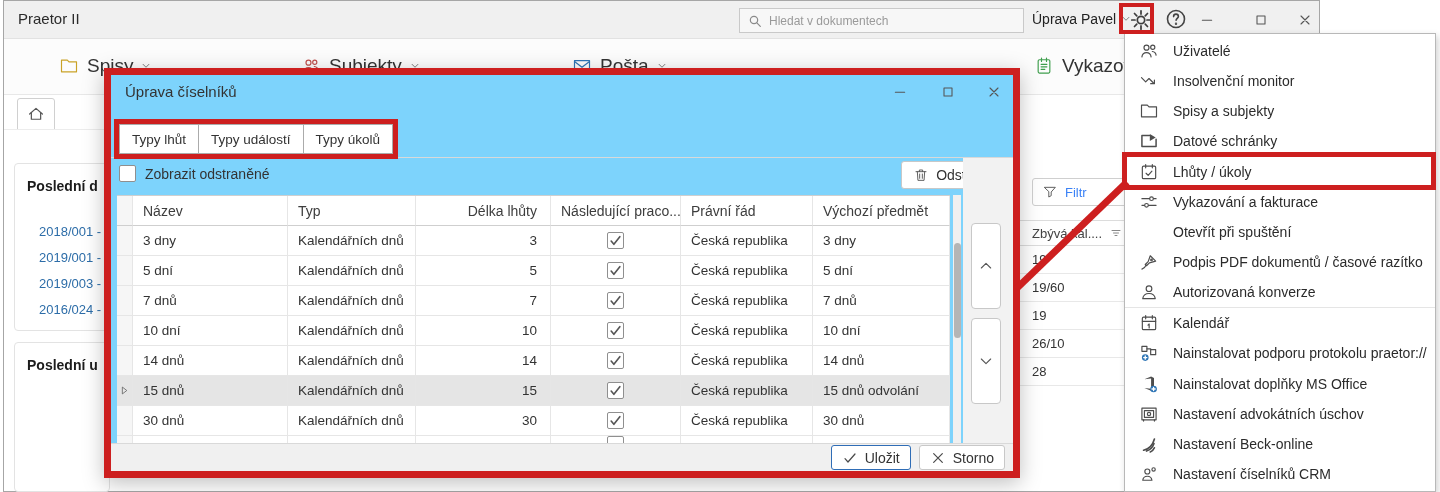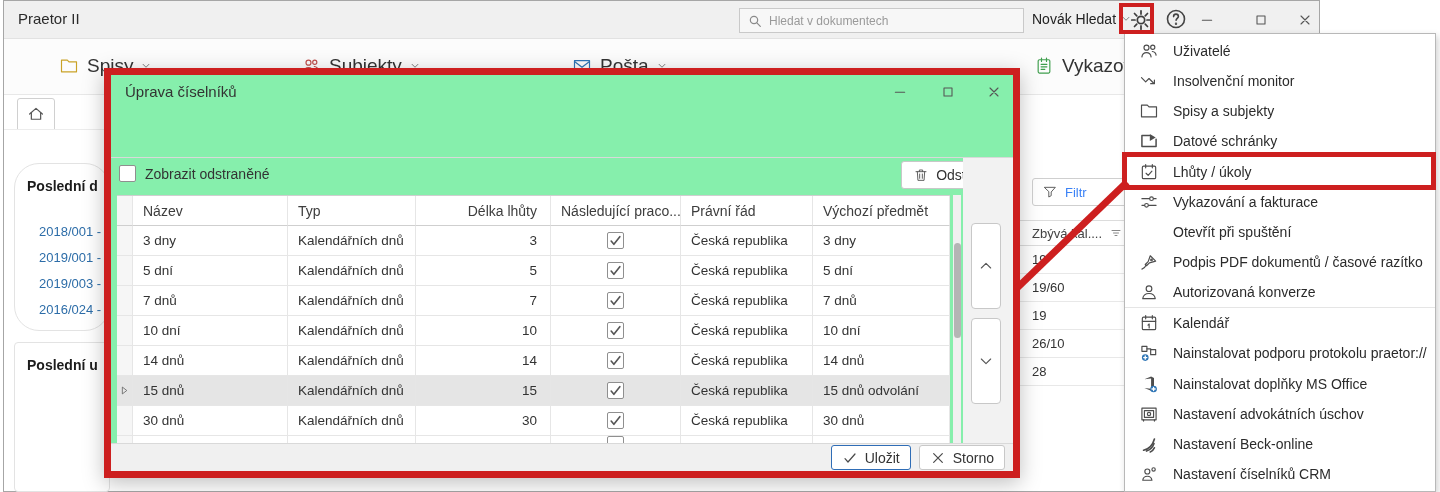--- a/index.html
+++ b/index.html
@@ -28,21 +28,21 @@
 
   
   .toolbar { position:absolute; left:4px; top:39px; width:1315px; height:56px; background:#fcfcfc; border-bottom:1px solid #e8e8e8; z-index:2; }
   .tb-item { position:absolute; top:14px; height:26px; display:flex; align-items:center; gap:8px; font-size:19px; color:#333; cursor:default; }
   .tb-item .chev { color:#777; }
 
   
   .home-tab { position:absolute; left:17px; top:98px; width:38px; height:32px; background:#fff; border:1px solid #d0d0d0; border-radius:3px 3px 0 0; display:flex; align-items:center; justify-content:center; color:#555; z-index:2; }
   .tabstrip-line { position:absolute; left:4px; top:129px; width:100px; height:1px; background:#ececec; z-index:2; }
   .card { position:absolute; background:#fff; border:1px solid #e3e3e3; border-radius:4px; z-index:2; overflow:hidden; }
-  .card1 { left:14px; top:163px; width:96px; height:168px;border-radius:25px; }
+  .card1 { left:14px; top:163px; width:96px; height:168px; }
   .card2 { left:14px; top:342px; width:96px; height:150px; }
   .card-title { position:absolute; left:12px; top:14px; font-size:14px; font-weight:bold; color:#1c1c1c; white-space:nowrap; }
   .card-link { position:absolute; left:24px; font-size:13px; color:#2d6da8; white-space:nowrap; cursor:pointer; }
 
   
   .bg-filter-btn { position:absolute; left:1032px; top:178px; width:100px; height:28px; background:#fff; border:1px solid #cfcfcf; border-radius:3px; display:flex; align-items:center; gap:7px; padding:0 9px; font-size:13px; color:#3b82f6; z-index:5; }
   .bg-col-header { position:absolute; left:1020px; top:220px; width:116px; height:26px; border-top:1px solid #dcdcdc; border-bottom:1px solid #dcdcdc; display:flex; align-items:center; padding-left:12px; gap:8px; font-size:13px; color:#444; z-index:5; background:#fff; }
   .bg-col { position:absolute; left:1020px; top:246px; width:116px; z-index:5; }
   .bg-row { height:28px; border-bottom:1px solid #e8e8e8; font-size:13px; color:#333; display:flex; align-items:center; padding-left:12px; background:#fff; }
 
@@ -52,21 +52,21 @@
   .menu-item.sep { border-top:1px solid #e5e5e5; }
   .menu-item .mi-icon { width:20px; height:20px; flex:0 0 20px; color:#4d4d4d; }
 
   
   .red-frame { position:absolute; border:5px solid #cd1f1f; pointer-events:none; }
   .frame-gear { left:1119px; top:3px; width:35px; height:31px; border-width:4px; z-index:50; }
   .frame-menu-item { left:1122px; top:152px; width:314px; height:38px; z-index:55; }
   .connector { position:absolute; left:0; top:0; z-index:40; pointer-events:none; }
 
   
-  .dialog { position:absolute; left:104px; top:68px; width:916px; height:410px; border:7px solid #cd1f1f; background:#86efac; z-index:20; box-shadow:0 5px 20px rgba(0,0,0,.25); }
+  .dialog { position:absolute; left:104px; top:68px; width:916px; height:410px; border:7px solid #cd1f1f; background:#7dd3fc; z-index:20; box-shadow:0 5px 20px rgba(0,0,0,.25); }
   .dlg-title { position:absolute; left:14px; top:8px; font-size:15px; color:#333; }
   .dlg-ctrl { position:absolute; top:4px; width:34px; height:26px; display:flex; align-items:center; justify-content:center; color:#444; }
   .dlg-min { left:772px; } .dlg-max { left:820px; } .dlg-close { left:866px; }
   .dlg-tabs-frame { position:absolute; left:3px; top:44px; display:inline-flex; border:5px solid #cd1f1f; background:#fff; z-index:26; }
   .dlg-tab { height:30px; display:flex; align-items:center; padding:0 12px; font-size:13.5px; color:#333; background:#fff; border:1px solid #ababab; margin-left:-1px; white-space:nowrap; }
   .dlg-tab:first-child { margin-left:0; }
   .dlg-tabs-line { position:absolute; left:0; top:82px; width:902px; height:1px; background:#d9d9d9; }
   .dlg-check-row { position:absolute; left:8px; top:90px; display:flex; align-items:center; gap:9px; font-size:14px; color:#333; }
   .cbx { width:17px; height:17px; background:#fff; border:1px solid #8f8f8f; border-radius:2px; display:flex; align-items:center; justify-content:center; color:#1a1a1a; }
   .cbx svg { width:13px; height:13px; }
@@ -108,21 +108,21 @@
     <div class="search-box">
       <span class="ic ic16" style="color:#8a8a8a">
           <svg viewBox="0 0 24 24" stroke-width="1.8" fill="none" stroke="currentColor" stroke-linecap="round" stroke-linejoin="round">
             <circle cx="10.5" cy="10.5" r="5.5"></circle>
             <path d="M14.8 14.8L20 20"></path>
           </svg>
         </span>
       <input class="search-input" placeholder="Hledat v dokumentech" style="">
     </div>
     <div class="user-menu">
-      <span>Novák Hledat</span>
+      <span>Úprava Pavel</span>
       <span class="ic ic10 chev" style="color:#777">
           <svg viewBox="0 0 24 24" stroke-width="2.2" fill="none" stroke="currentColor" stroke-linecap="round" stroke-linejoin="round">
             <path d="M5 8l7 7 7-7"></path>
           </svg>
         </span>
     </div>
     <div class="gear-btn ic">
         <svg viewBox="0 0 24 24" stroke-width="1.6" fill="none" stroke="currentColor" stroke-linecap="round" stroke-linejoin="round">
           <circle cx="12" cy="12" r="3.4"></circle>
           <path d="M12 3.5v3M12 17.5v3M3.5 12h3M17.5 12h3M6 6l2.1 2.1M15.9 15.9L18 18M18 6l-2.1 2.1M8.1 15.9L6 18"></path>
@@ -444,20 +444,25 @@
       </div>
     <div class="dlg-ctrl dlg-close">
         <span class="ic ic16">
           <svg viewBox="0 0 24 24" stroke-width="1.6" fill="none" stroke="currentColor" stroke-linecap="round" stroke-linejoin="round">
             <path d="M6 6l12 12M18 6L6 18"></path>
           </svg>
         </span>
       </div>
 
     <div class="dlg-tabs-line"></div>
+    <div class="dlg-tabs-frame" id="dlg-tabs">
+        <div class="dlg-tab">Typy lhůt</div>
+        <div class="dlg-tab">Typy událostí</div>
+        <div class="dlg-tab">Typy úkolů</div>
+      </div>
 
     <div class="dlg-check-row">
       <span class="cbx"></span>
       <span>Zobrazit odstraněné</span>
     </div>
     <button class="btn dlg-delete-btn">
       <span class="ic ic16">
           <svg viewBox="0 0 24 24" fill="none" stroke="currentColor" stroke-width="1.4" stroke-linecap="round" stroke-linejoin="round">
             <path d="M4.5 7h15M9.5 7V4.5h5V7M6.5 7l.9 13h9.2l.9-13"></path>
             <path d="M10 10.5v6.5M14 10.5v6.5"></path>

